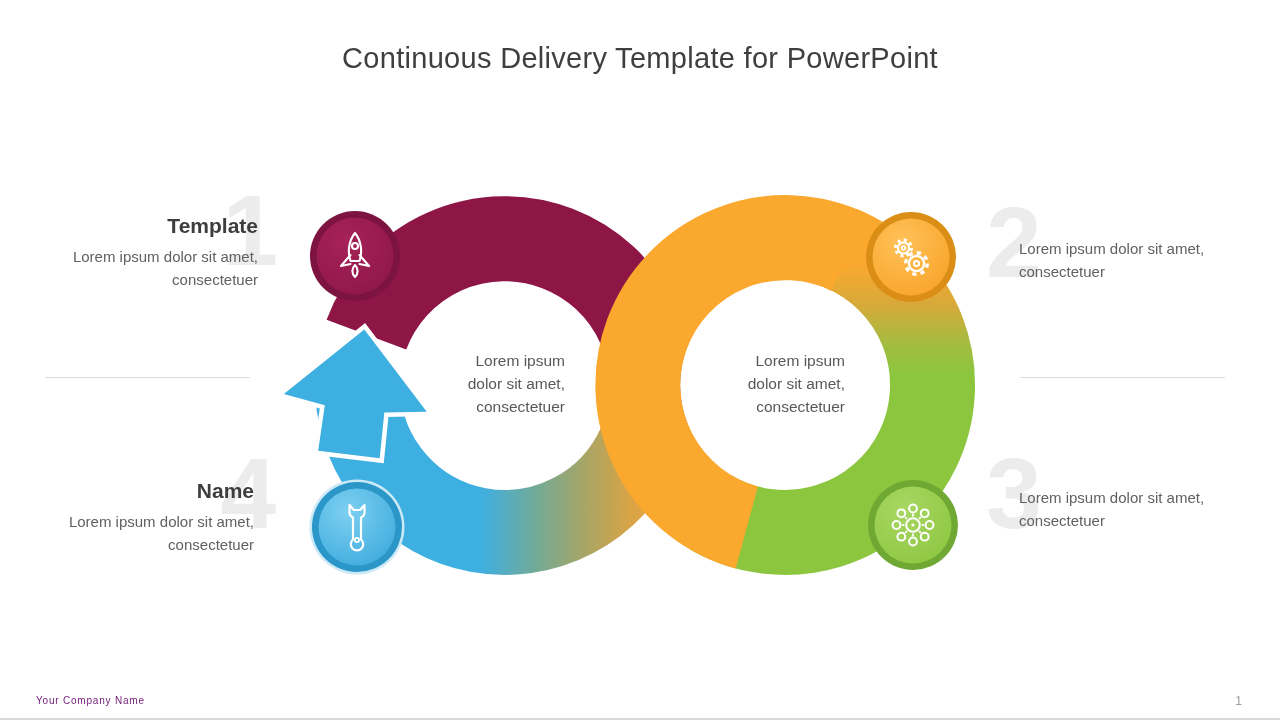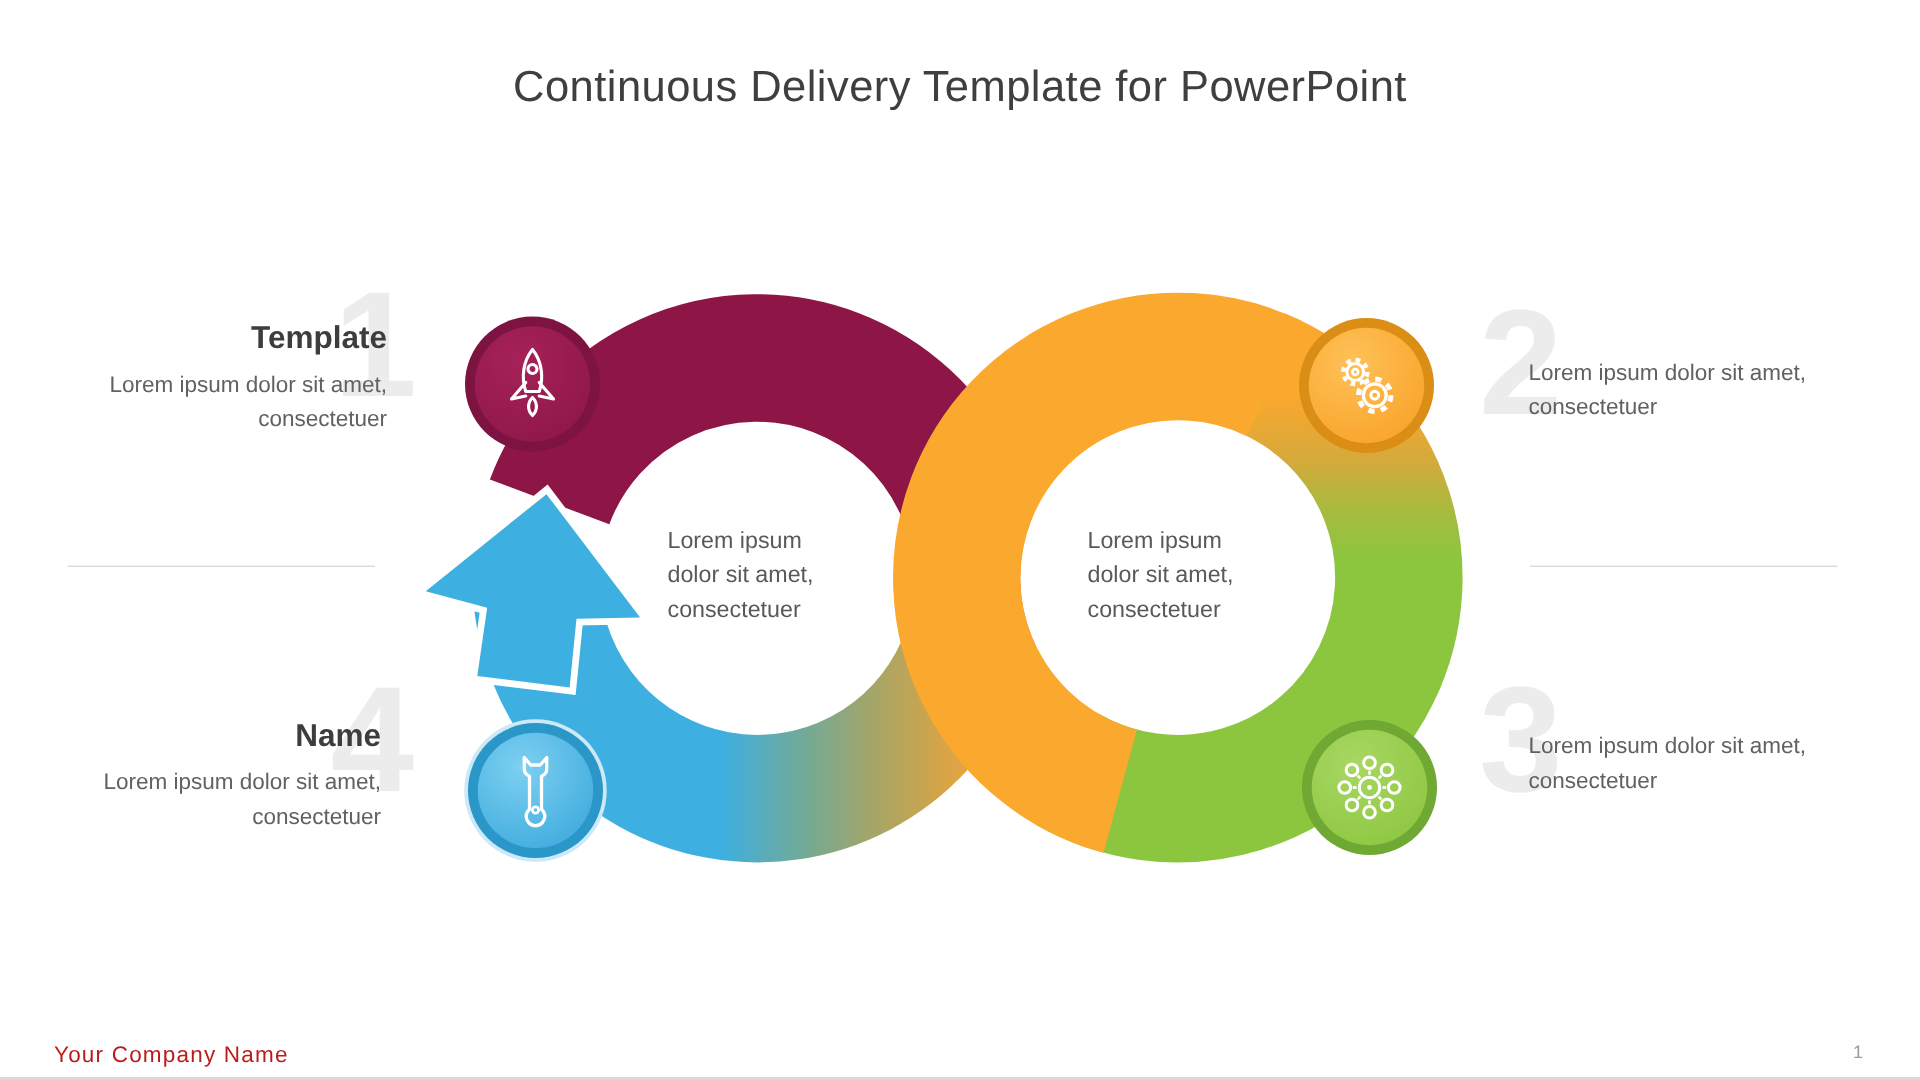--- a/index.html
+++ b/index.html
@@ -28,26 +28,26 @@
   .step-build{ left:1019px; top:230px; width:215px; }
   .step-build .num{ left:-33px; top:-38px; }
   .step-deploy{ left:1019px; top:479px; width:215px; }
   .step-deploy .num{ left:-33px; top:-36px; }
   .step-test{ left:40px; top:479px; width:214px; }
   .step-test .num{ right:-22px; top:-36px; }
   .divider{ position:absolute; top:377px; width:205px; height:1px; background:#DCDCDC; }
   .divider-left{ left:45px; }
   .divider-right{ left:1020px; }
   .center-label{
-    position:absolute; top:349px; width:120px; text-align:left;
+    position:absolute; top:349px; width:120px; text-align:right;
     font-size:15.5px; color:#595959; line-height:23px; white-space:pre-line; z-index:3;
   }
   .center-label-left{ left:445px; }
   .center-label-right{ left:725px; }
-  .footer-company{ position:absolute; left:36px; top:695px; font-size:15px; color:#b91c1c; letter-spacing:.8px; }
+  .footer-company{ position:absolute; left:36px; top:695px; font-size:10px; color:#701a75; letter-spacing:.8px; }
   .page-number{ position:absolute; right:38px; top:694px; font-size:12px; color:#9B9B9B; }
   .bottom-rule{ position:absolute; left:0; bottom:0; width:1280px; height:2px; background:#D9D9D9; }
 </style>
 </head>
 <body>
 
 <div class="slide">
 
   <svg class="diagram-svg" width="1280" height="720" viewBox="0 0 1280 720">
     <defs>

